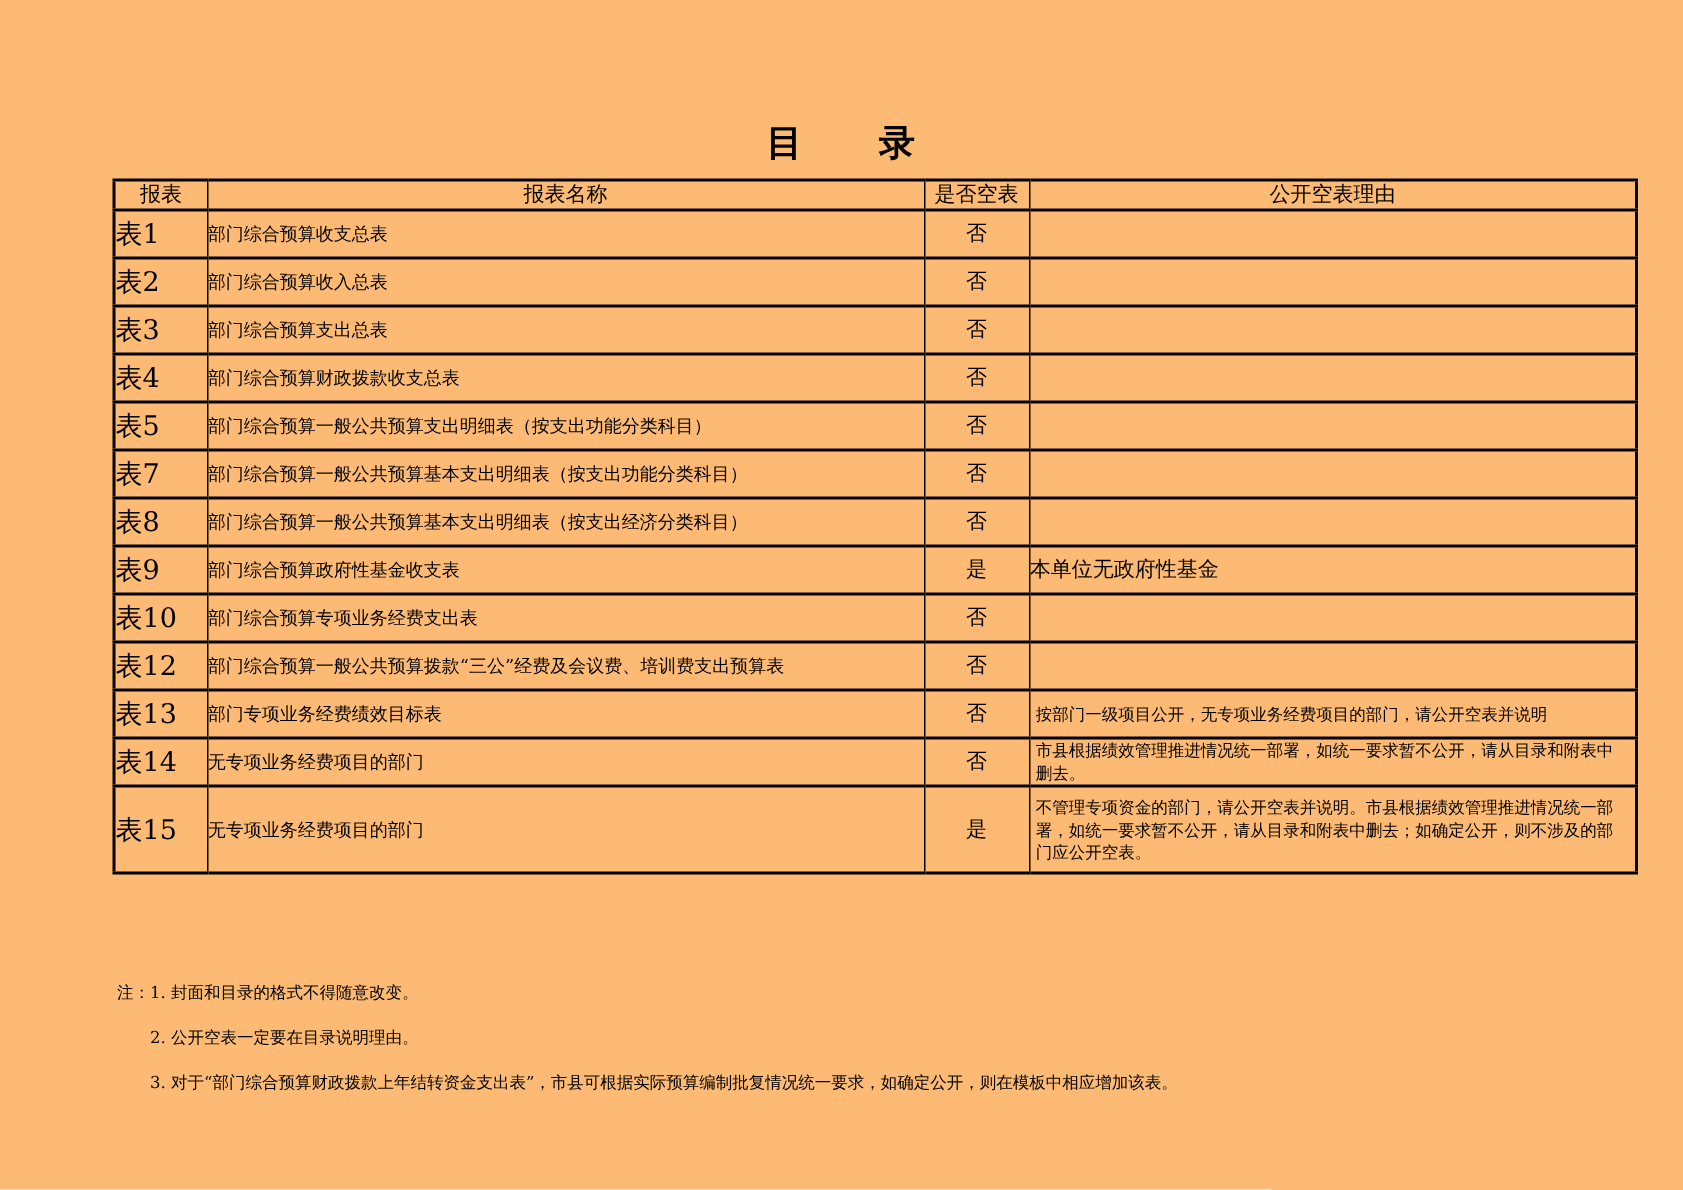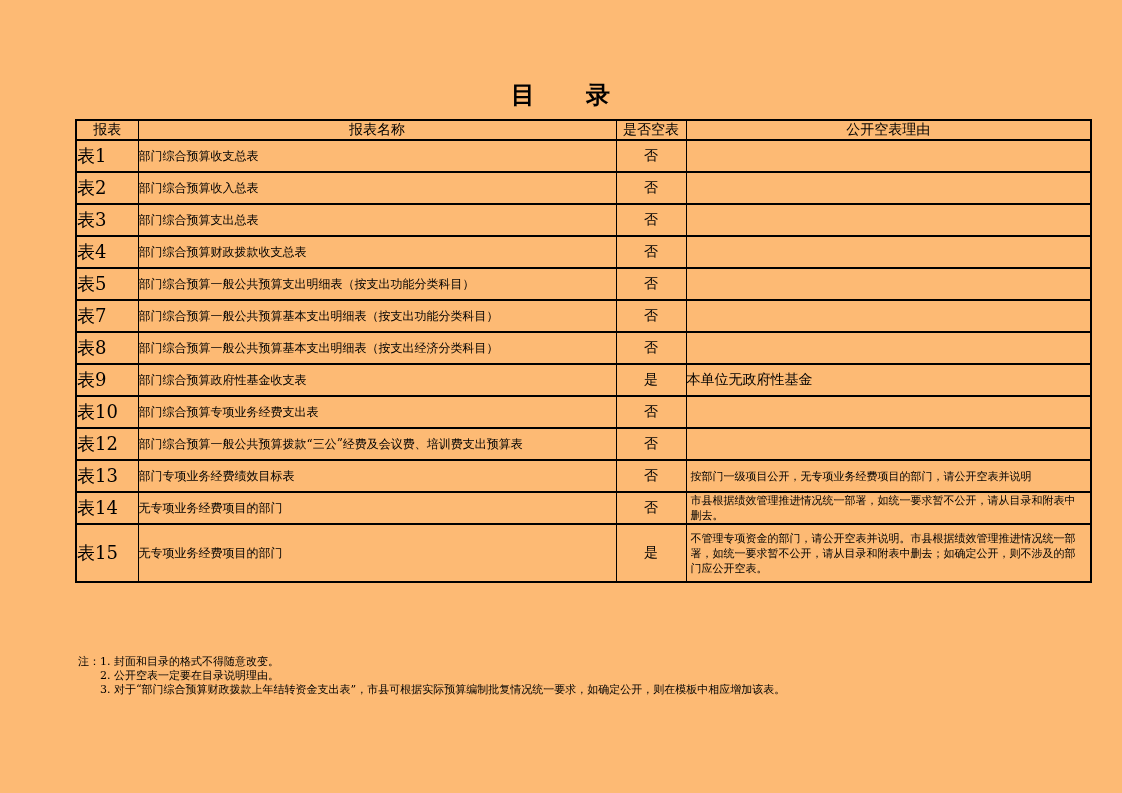--- a/index.html
+++ b/index.html
@@ -80,21 +80,21 @@
     padding: 0 4px;
   }
   .notes {
     position: absolute;
     left: 78px;
     top: 655px;
     font-size: 11px;
     line-height: 14px;
   }
   .note-row { white-space: nowrap; }
-  .note-row.indent { padding-left: 22px; }
+  .note-row.indent { padding-left: 22px; margin-top: 16px; }
 </style>
 </head>
 <body>
 
 <div class="page">
 
   <h1 class="doc-title">目　　录</h1>
 
   <table class="toc">
     <colgroup>

